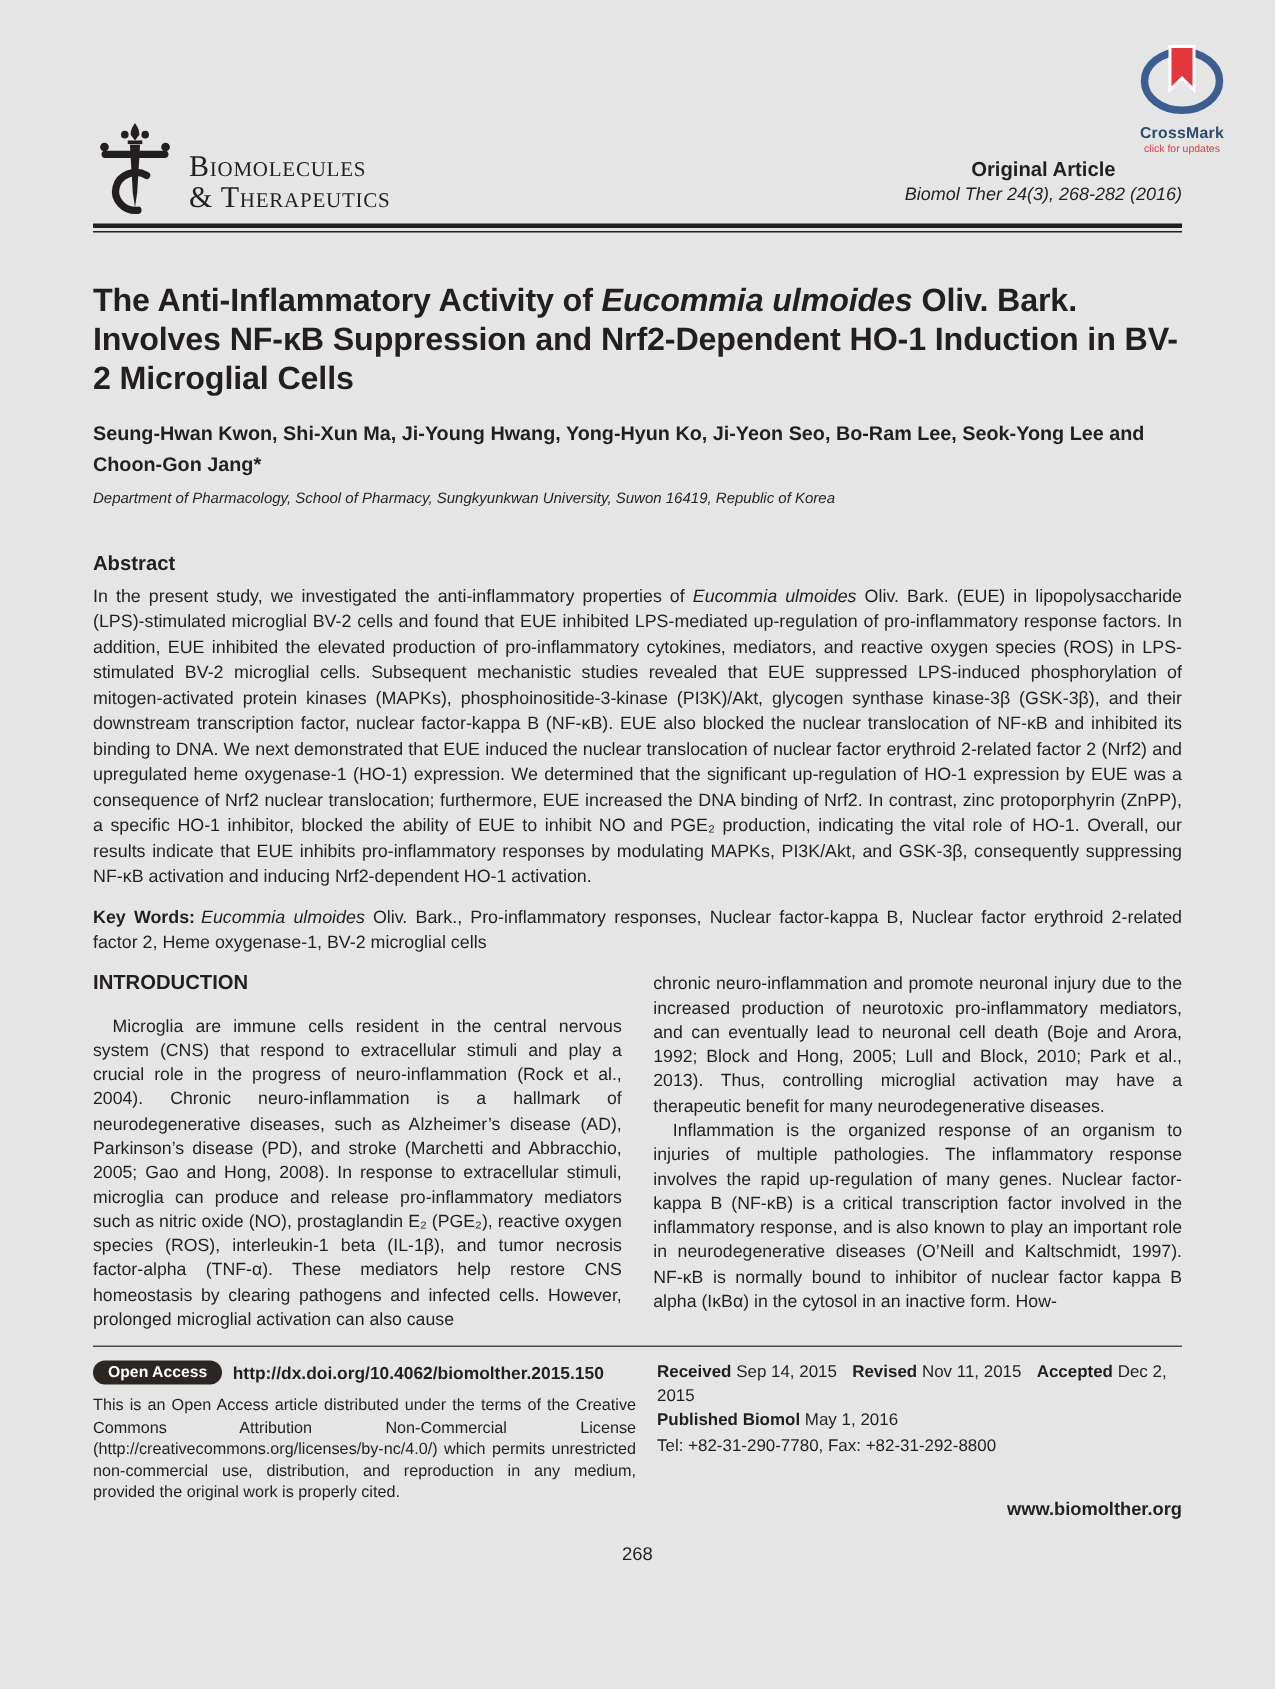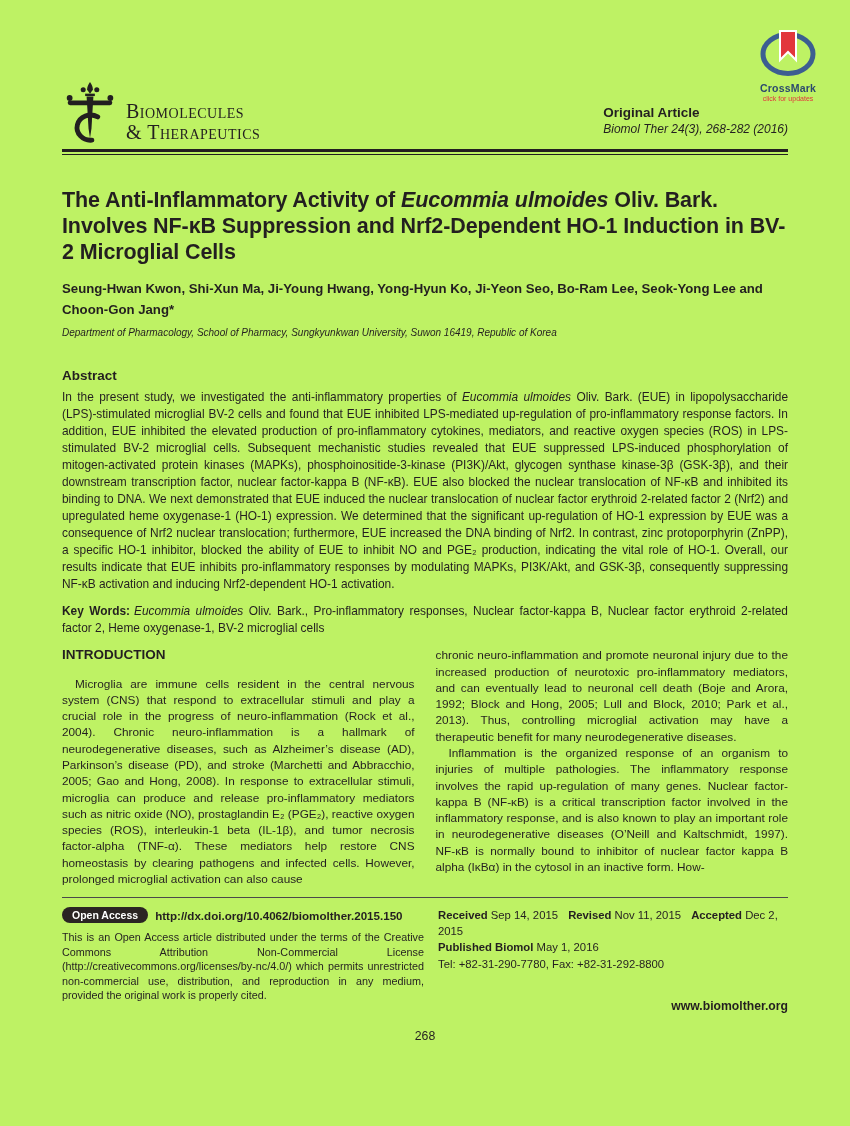--- a/index.html
+++ b/index.html
@@ -1,31 +1,31 @@
 <!DOCTYPE html>
 <html><head>
 <meta charset="utf-8">
 <style>
   html,body { margin:0; padding:0; background:#ffffff; }
   .page {
     width:850px; height:1126px; box-sizing:border-box;
     padding:0 62px; position:relative; overflow:hidden;
-    background:#bef264; color:#231f20;
+    background:#e5e5e5; color:#231f20;
     font-family:"Liberation Sans","DejaVu Sans",sans-serif;
   }
   
   .crossmark { position:absolute; top:30px; right:24px; width:76px; text-align:center; cursor:pointer; }
   .cm-label { font-size:10.5px; font-weight:bold; color:#2c4a6e; margin-top:2px; letter-spacing:.2px; }
   .cm-sub { font-size:7px; color:#e2373c; margin-top:1px; }
   
   .header-row { display:flex; justify-content:space-between; align-items:flex-end; margin-top:82px; }
   .logo { display:flex; align-items:flex-end; gap:8px; }
   .journal-name { font-family:"Liberation Serif","DejaVu Serif",serif; font-variant:small-caps; line-height:1.05; padding-bottom:3px; letter-spacing:.5px; }
   .jn { font-size:20px; }
-  .header-right { text-align:left; padding-bottom:10px; }
+  .header-right { text-align:center; padding-bottom:10px; }
   .article-type { font-weight:bold; font-size:13.5px; }
   .citation { font-style:italic; font-size:12px; margin-top:2px; }
   .rule-double { margin-top:3px; height:2px; border-top:3.5px solid #231f20; border-bottom:1.5px solid #231f20; }
   
   .title { margin:32px 0 0 0; font-size:21.5px; line-height:1.22; font-weight:bold; letter-spacing:-.1px; }
   .title em { font-style:italic; }
   .authors { margin-top:12px; font-size:13.2px; font-weight:bold; line-height:1.65; }
   .affiliation { margin-top:6px; font-style:italic; font-size:10px; }
   
   .abs-heading { margin:30px 0 0; font-size:13.5px; font-weight:bold; }

